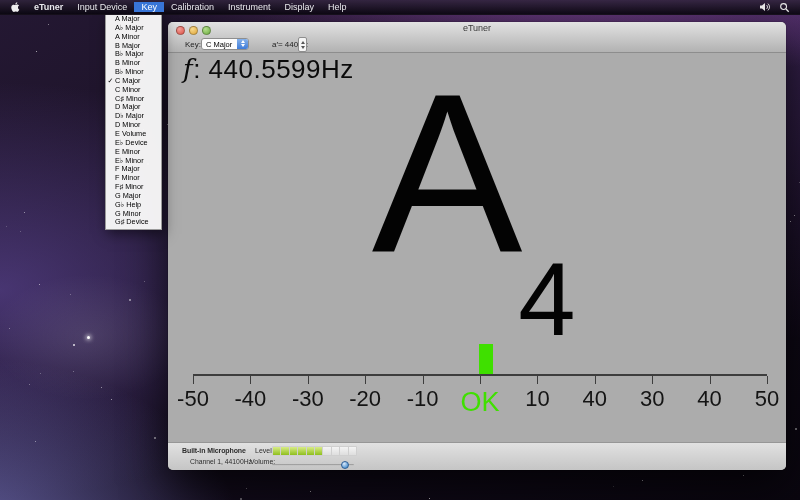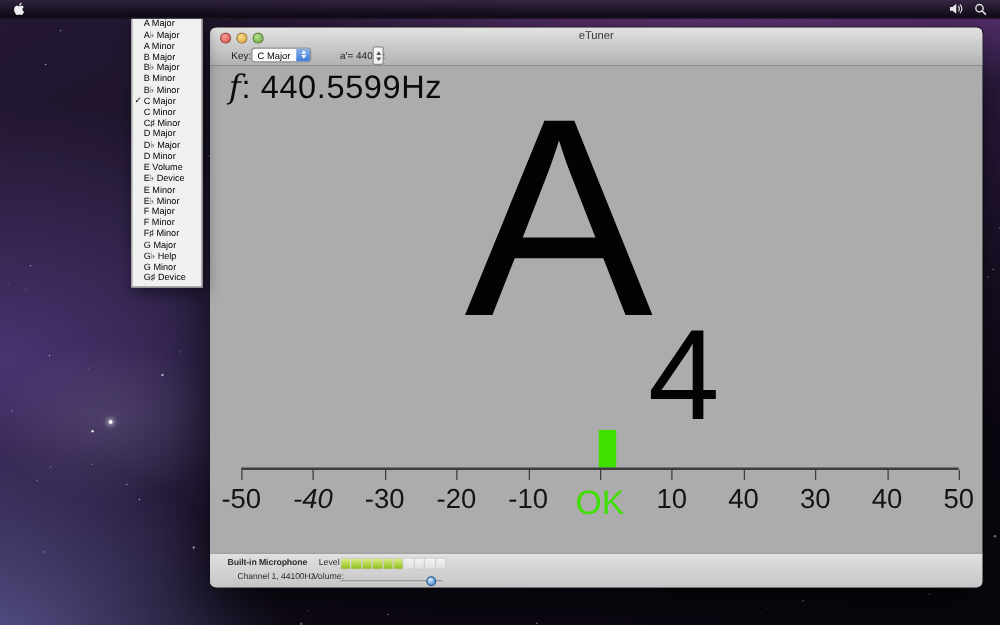--- a/index.html
+++ b/index.html
@@ -226,20 +226,21 @@
       <div class="star bright" style="width: 3px; height: 3px; left: 87px; top: 336px;"></div>
     </div>
 </div>
 
 <div class="menubar">
   <span class="apple">
     <svg width="10" height="12" viewBox="0 0 14 17">
       <path fill="#efefef" d="M11.18 9.06c.02 2.1 1.84 2.8 1.86 2.81-.02.05-.29 1-.96 1.97-.58.84-1.18 1.68-2.13 1.7-.93.02-1.23-.55-2.3-.55-1.06 0-1.4.53-2.28.57-.91.03-1.61-.91-2.2-1.75C1.98 12.08 1.06 8.96 2.3 6.86c.61-1.04 1.71-1.7 2.9-1.72.9-.02 1.76.61 2.31.61.55 0 1.59-.75 2.68-.64.46.02 1.74.18 2.56 1.39-.07.04-1.53.89-1.57 2.56M9.52 3.93c.49-.59.82-1.41.73-2.23-.7.03-1.56.47-2.07 1.06-.45.52-.85 1.36-.74 2.16.79.06 1.59-.4 2.08-.99"></path>
     </svg>
   </span>
+  <span id="mb-items"><span class="mb-item bold">eTuner</span><span class="mb-item">Input Device</span><span class="mb-item active" style="background: rgb(56, 117, 215);">Key</span><span class="mb-item">Calibration</span><span class="mb-item">Instrument</span><span class="mb-item">Display</span><span class="mb-item">Help</span></span>
   <span class="mb-right">
     <svg width="12" height="10" viewBox="0 0 12 10">
       <path d="M1 3.5h2L6 1v8L3 6.5H1z" fill="#e6e6e6"></path>
       <path d="M7.5 3a2.5 2.5 0 010 4 M8.9 1.6a4.4 4.4 0 010 6.8" stroke="#e6e6e6" fill="none" stroke-width="0.9"></path>
     </svg>
     <svg width="11" height="11" viewBox="0 0 12 12">
       <circle cx="5" cy="5" r="3.2" stroke="#e6e6e6" fill="none" stroke-width="1.2"></circle>
       <path d="M7.6 7.6L10.6 10.6" stroke="#e6e6e6" stroke-width="1.4"></path>
     </svg>
   </span>
@@ -303,21 +304,21 @@
     </div>
     <div class="note">A</div>
     <div class="octave">4</div>
 
     <div class="scale" id="scale">
       <div class="indicator" id="indicator" style="left: 285.74px; background: rgb(63, 224, 0);"></div>
       <div class="scale-line"></div>
     <div class="tick" style="left: 0px;"></div>
         <div class="tick-label" style="left: 0px;">-50</div>
         <div class="tick" style="left: 57.4px;"></div>
-        <div class="tick-label" style="left: 57.4px; font-style: italic;">-40</div>
+        <div class="tick-label" style="left: 57.4px;">-40</div>
         <div class="tick" style="left: 114.8px;"></div>
         <div class="tick-label" style="left: 114.8px;">-30</div>
         <div class="tick" style="left: 172.2px;"></div>
         <div class="tick-label" style="left: 172.2px;">-20</div>
         <div class="tick" style="left: 229.6px;"></div>
         <div class="tick-label" style="left: 229.6px;">-10</div>
         <div class="tick" style="left: 287px;"></div>
         <div class="tick-label ok" style="left: 287px; color: rgb(63, 224, 0);">OK</div>
         <div class="tick" style="left: 344.4px;"></div>
         <div class="tick-label" style="left: 344.4px;">10</div>

